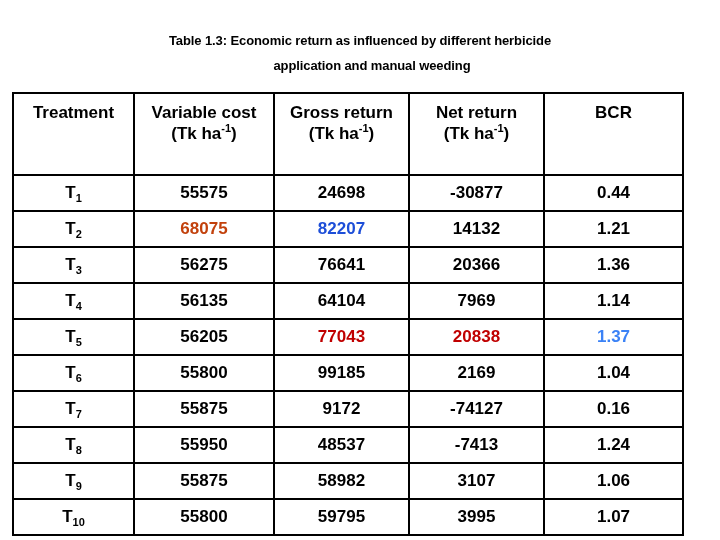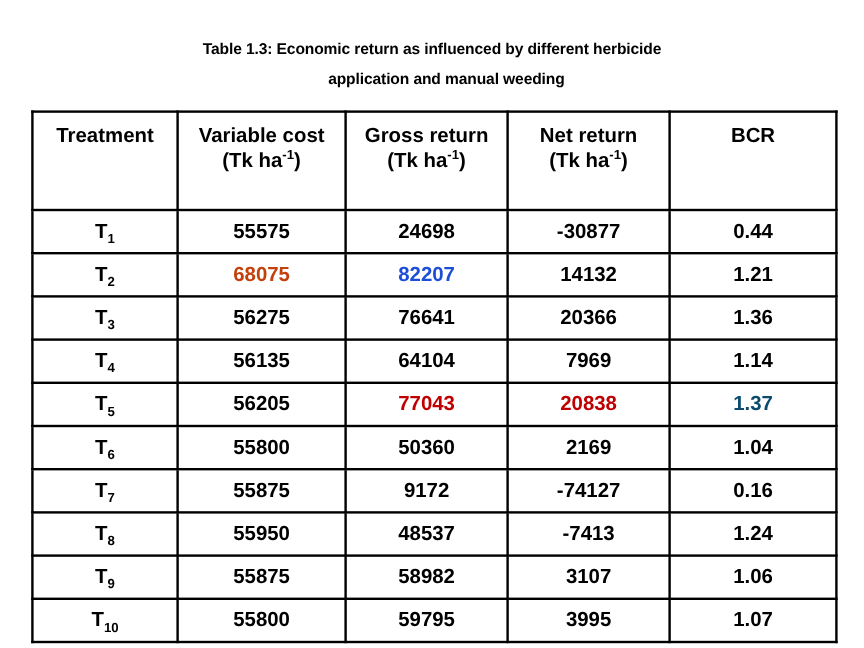--- a/index.html
+++ b/index.html
@@ -29,21 +29,21 @@
     padding-left: 34px;
     padding-right: 34px;
     letter-spacing: -0.1px;
   }
   .title .line2 {
     display: block;
     padding-left: 24px;
   }
   .table-wrap {
     position: absolute;
-    left: 26px;
+    left: 12px;
     top: 92px;
     width: 670px;
   }
   table.data {
     border-collapse: collapse;
     table-layout: fixed;
     width: 670px;
     border: 2px solid #000;
   }
   table.data th,
@@ -156,26 +156,26 @@
             <td>56135</td>
             <td>64104</td>
             <td>7969</td>
             <td>1.14</td>
           </tr>
           <tr>
             <td><span>T</span><sub>5</sub></td>
             <td>56205</td>
             <td class="hl" style="color: rgb(192, 0, 0);">77043</td>
             <td class="hl" style="color: rgb(192, 0, 0); border-radius: 9px;">20838</td>
-            <td class="hl" style="color: #0c4a6e; margin-top: 31px;">1.37</td>
+            <td class="hl" style="color: #3b82f6; margin-top: 31px;">1.37</td>
           </tr>
           <tr>
             <td><span>T</span><sub>6</sub></td>
             <td>55800</td>
-            <td>50360</td>
+            <td>99185</td>
             <td>2169</td>
             <td>1.04</td>
           </tr>
           <tr>
             <td><span>T</span><sub>7</sub></td>
             <td>55875</td>
             <td>9172</td>
             <td>-74127</td>
             <td>0.16</td>
           </tr>

